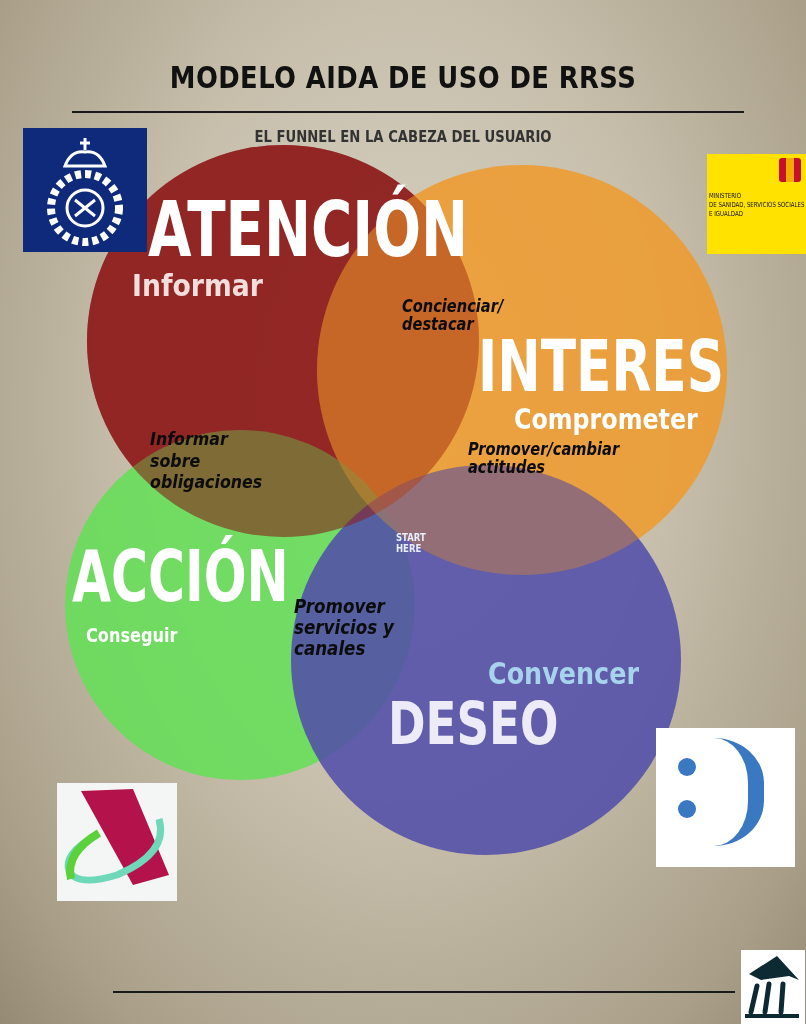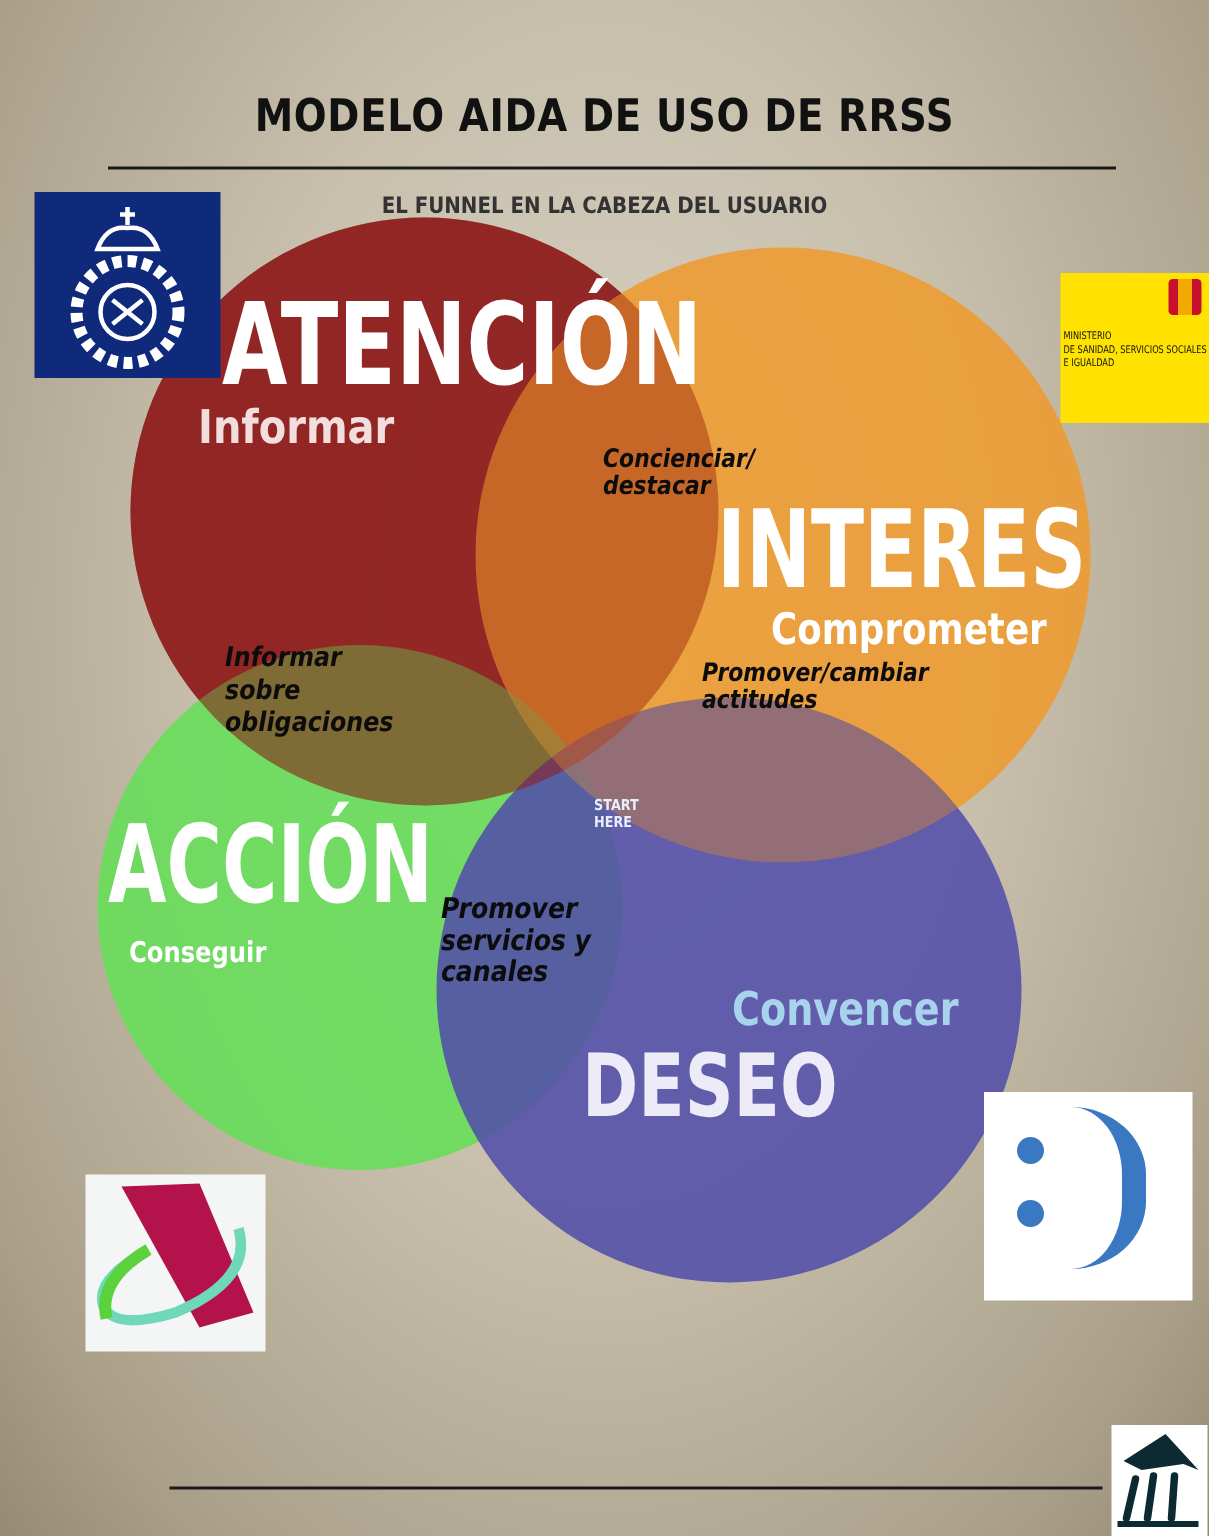--- a/index.html
+++ b/index.html
@@ -81,21 +81,21 @@
       <path d="M42 38 Q48 22 62 24 Q76 22 82 38 Z"></path>
       <line x1="62" y1="10" x2="62" y2="22"></line>
         <line x1="57" y1="15" x2="67" y2="15"></line>
       <circle cx="62" cy="80" r="34" stroke-dasharray="6 4" stroke-width="8"></circle>
       <circle cx="62" cy="80" r="18"></circle>
       <path d="M52 72 L72 88 M72 72 L52 88"></path>
     </g>
   </svg>
 </div>
 
-<div class="logo" style="left:707px; top:182px; width:99px; height:100px; background:#ffe200;">
+<div class="logo" style="left:707px; top:154px; width:99px; height:100px; background:#ffe200;">
   <div style="position:absolute; left:72px; top:4px; width:22px; height:24px; background:linear-gradient(90deg,#c8102e 0 30%,#f2a900 30% 70%,#c8102e 70%); border-radius:3px;"></div>
   <div style="position:absolute; left:2px; top:38px; font-size:7px; line-height:1.25; color:#111; white-space:pre; transform:scaleX(0.78); transform-origin:left top;">MINISTERIO
 DE SANIDAD, SERVICIOS SOCIALES
 E IGUALDAD</div>
 </div>
 
 <div class="logo" style="left:57px; top:783px; width:120px; height:118px; background:#f4f6f6;">
   <svg width="120" height="118" viewBox="0 0 120 118">
     <polygon points="24,8 76,6 112,92 76,102" fill="#b3134a"></polygon>
     <path d="M102 36 Q112 70 60 92 Q20 104 12 88 Q6 70 40 52" fill="none" stroke="#6fd8b8" stroke-width="7"></path>

